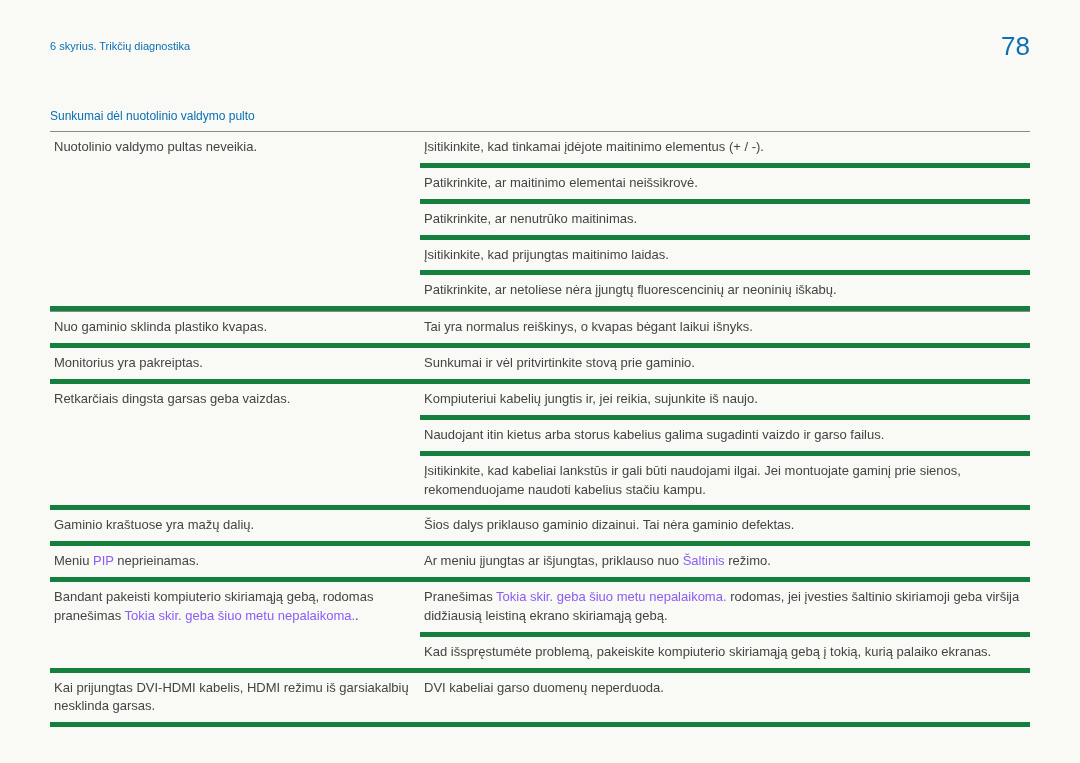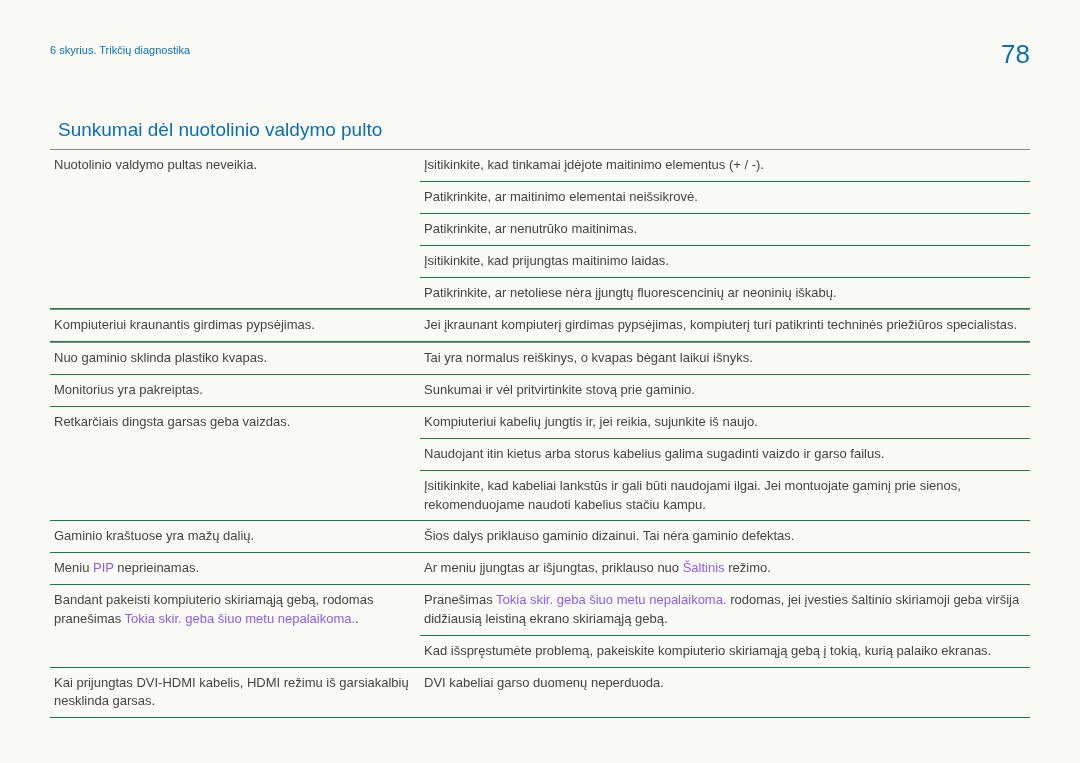--- a/index.html
+++ b/index.html
@@ -24,35 +24,34 @@
     margin-bottom: 42px;
   }
   .chapter {
     color: #0a6fb3;
     font-size: 11px;
   }
   .pageno {
     color: #0a6fb3;
     font-size: 26px;
     font-weight: 400;
-    margin-top: 8px;
   }
   .section-title {
     color: #0a6fb3;
-    font-size: 19px;
-    margin: 18px 0 6px 8px;
+    font-size: 12px;
+    margin: 18px 0 6px 0;
     font-weight: 500;
   }
   table.trouble {
     width: 100%;
     border-collapse: collapse;
     border-top: 1px solid #888;
   }
   table.trouble td {
-    border-bottom: 1px solid #15803d;
+    border-bottom: 5px solid #15803d;
     padding: 6px 6px 6px 4px;
     vertical-align: top;
   }
   table.trouble td.left {
     width: 360px;
   }
   .accent {
     color: #8b5cf6;
   }
   .inline {
@@ -84,28 +83,20 @@
         </tr>
     <tr>
           <td>Įsitikinkite, kad prijungtas maitinimo laidas.</td>
         </tr>
     <tr>
           <td>Patikrinkite, ar netoliese nėra įjungtų fluorescencinių ar neoninių iškabų.</td>
         </tr>
   </tbody>
     </table>
 
-  <table class="trouble">
-    <tbody>
-        <tr>
-      <td class="left">Kompiuteriui kraunantis girdimas pypsėjimas.</td>
-      <td>Jei įkraunant kompiuterį girdimas pypsėjimas, kompiuterį turi patikrinti techninės priežiūros specialistas.</td>
-    </tr>
-  </tbody>
-    </table>
 
   <table class="trouble">
     <tbody>
         <tr>
       <td class="left">Nuo gaminio sklinda plastiko kvapas.</td>
       <td>Tai yra normalus reiškinys, o kvapas bėgant laikui išnyks.</td>
     </tr>
     <tr>
       <td class="left">Monitorius yra pakreiptas.</td>
       <td>Sunkumai ir vėl pritvirtinkite stovą prie gaminio.</td>

